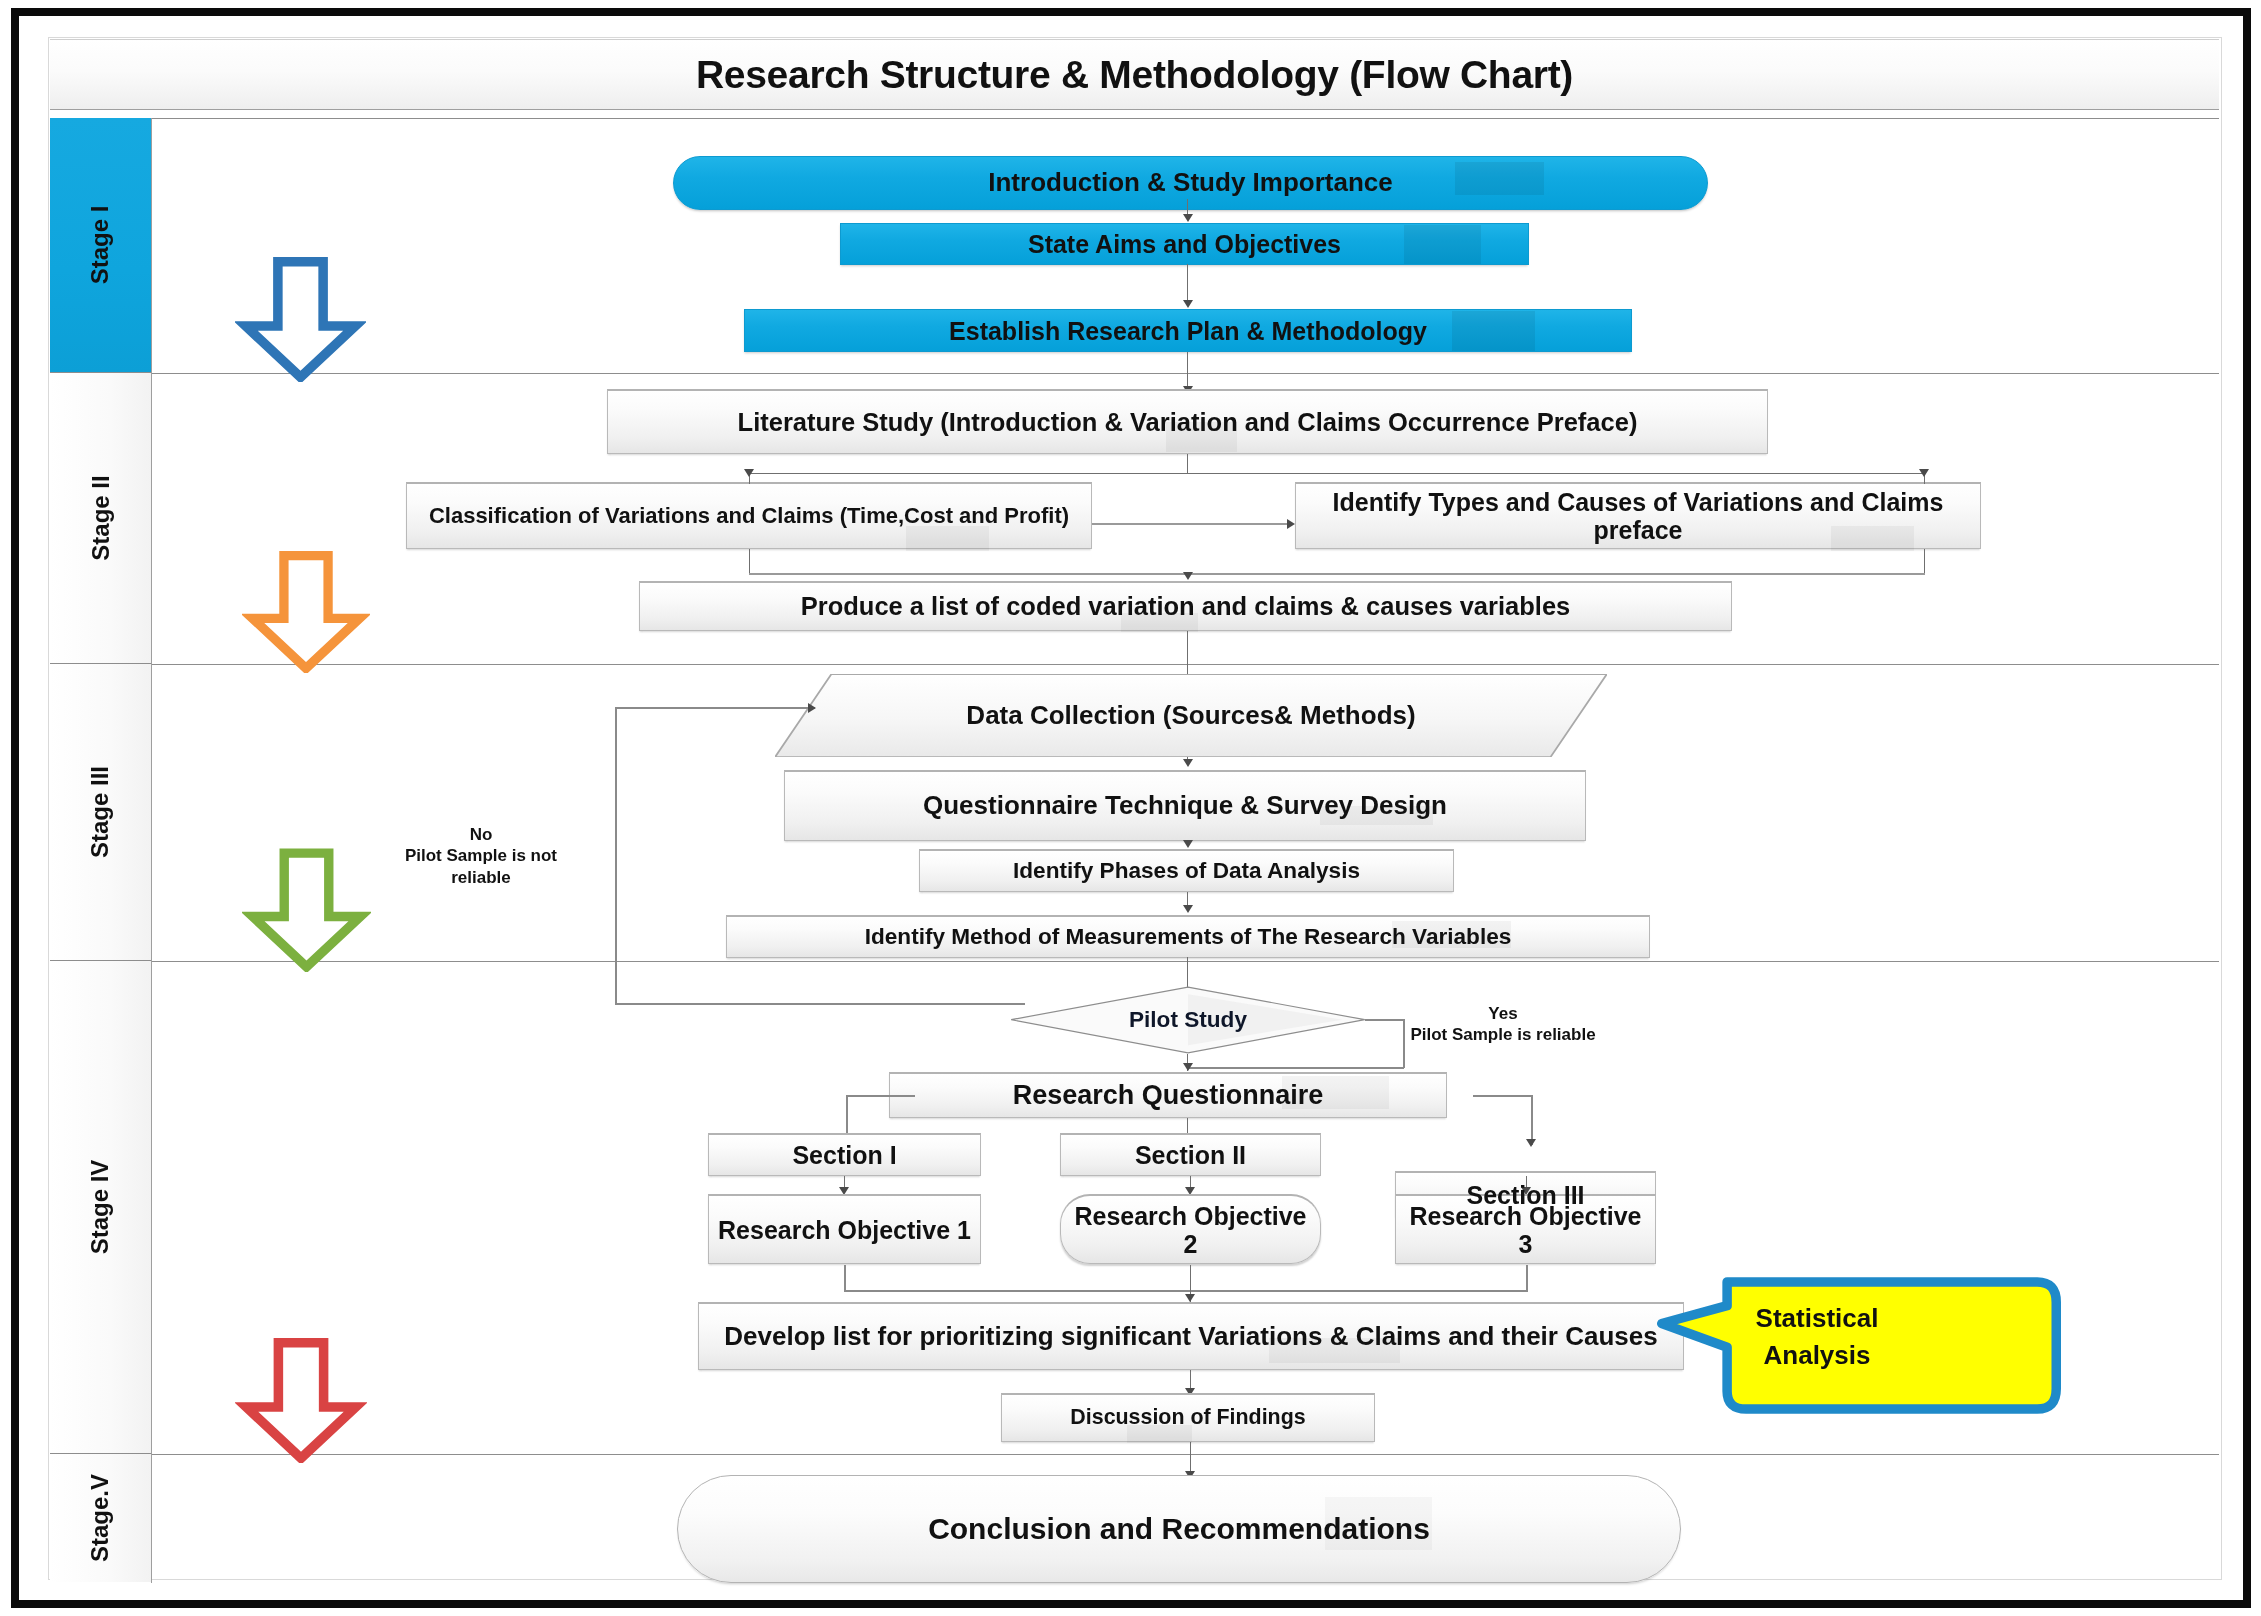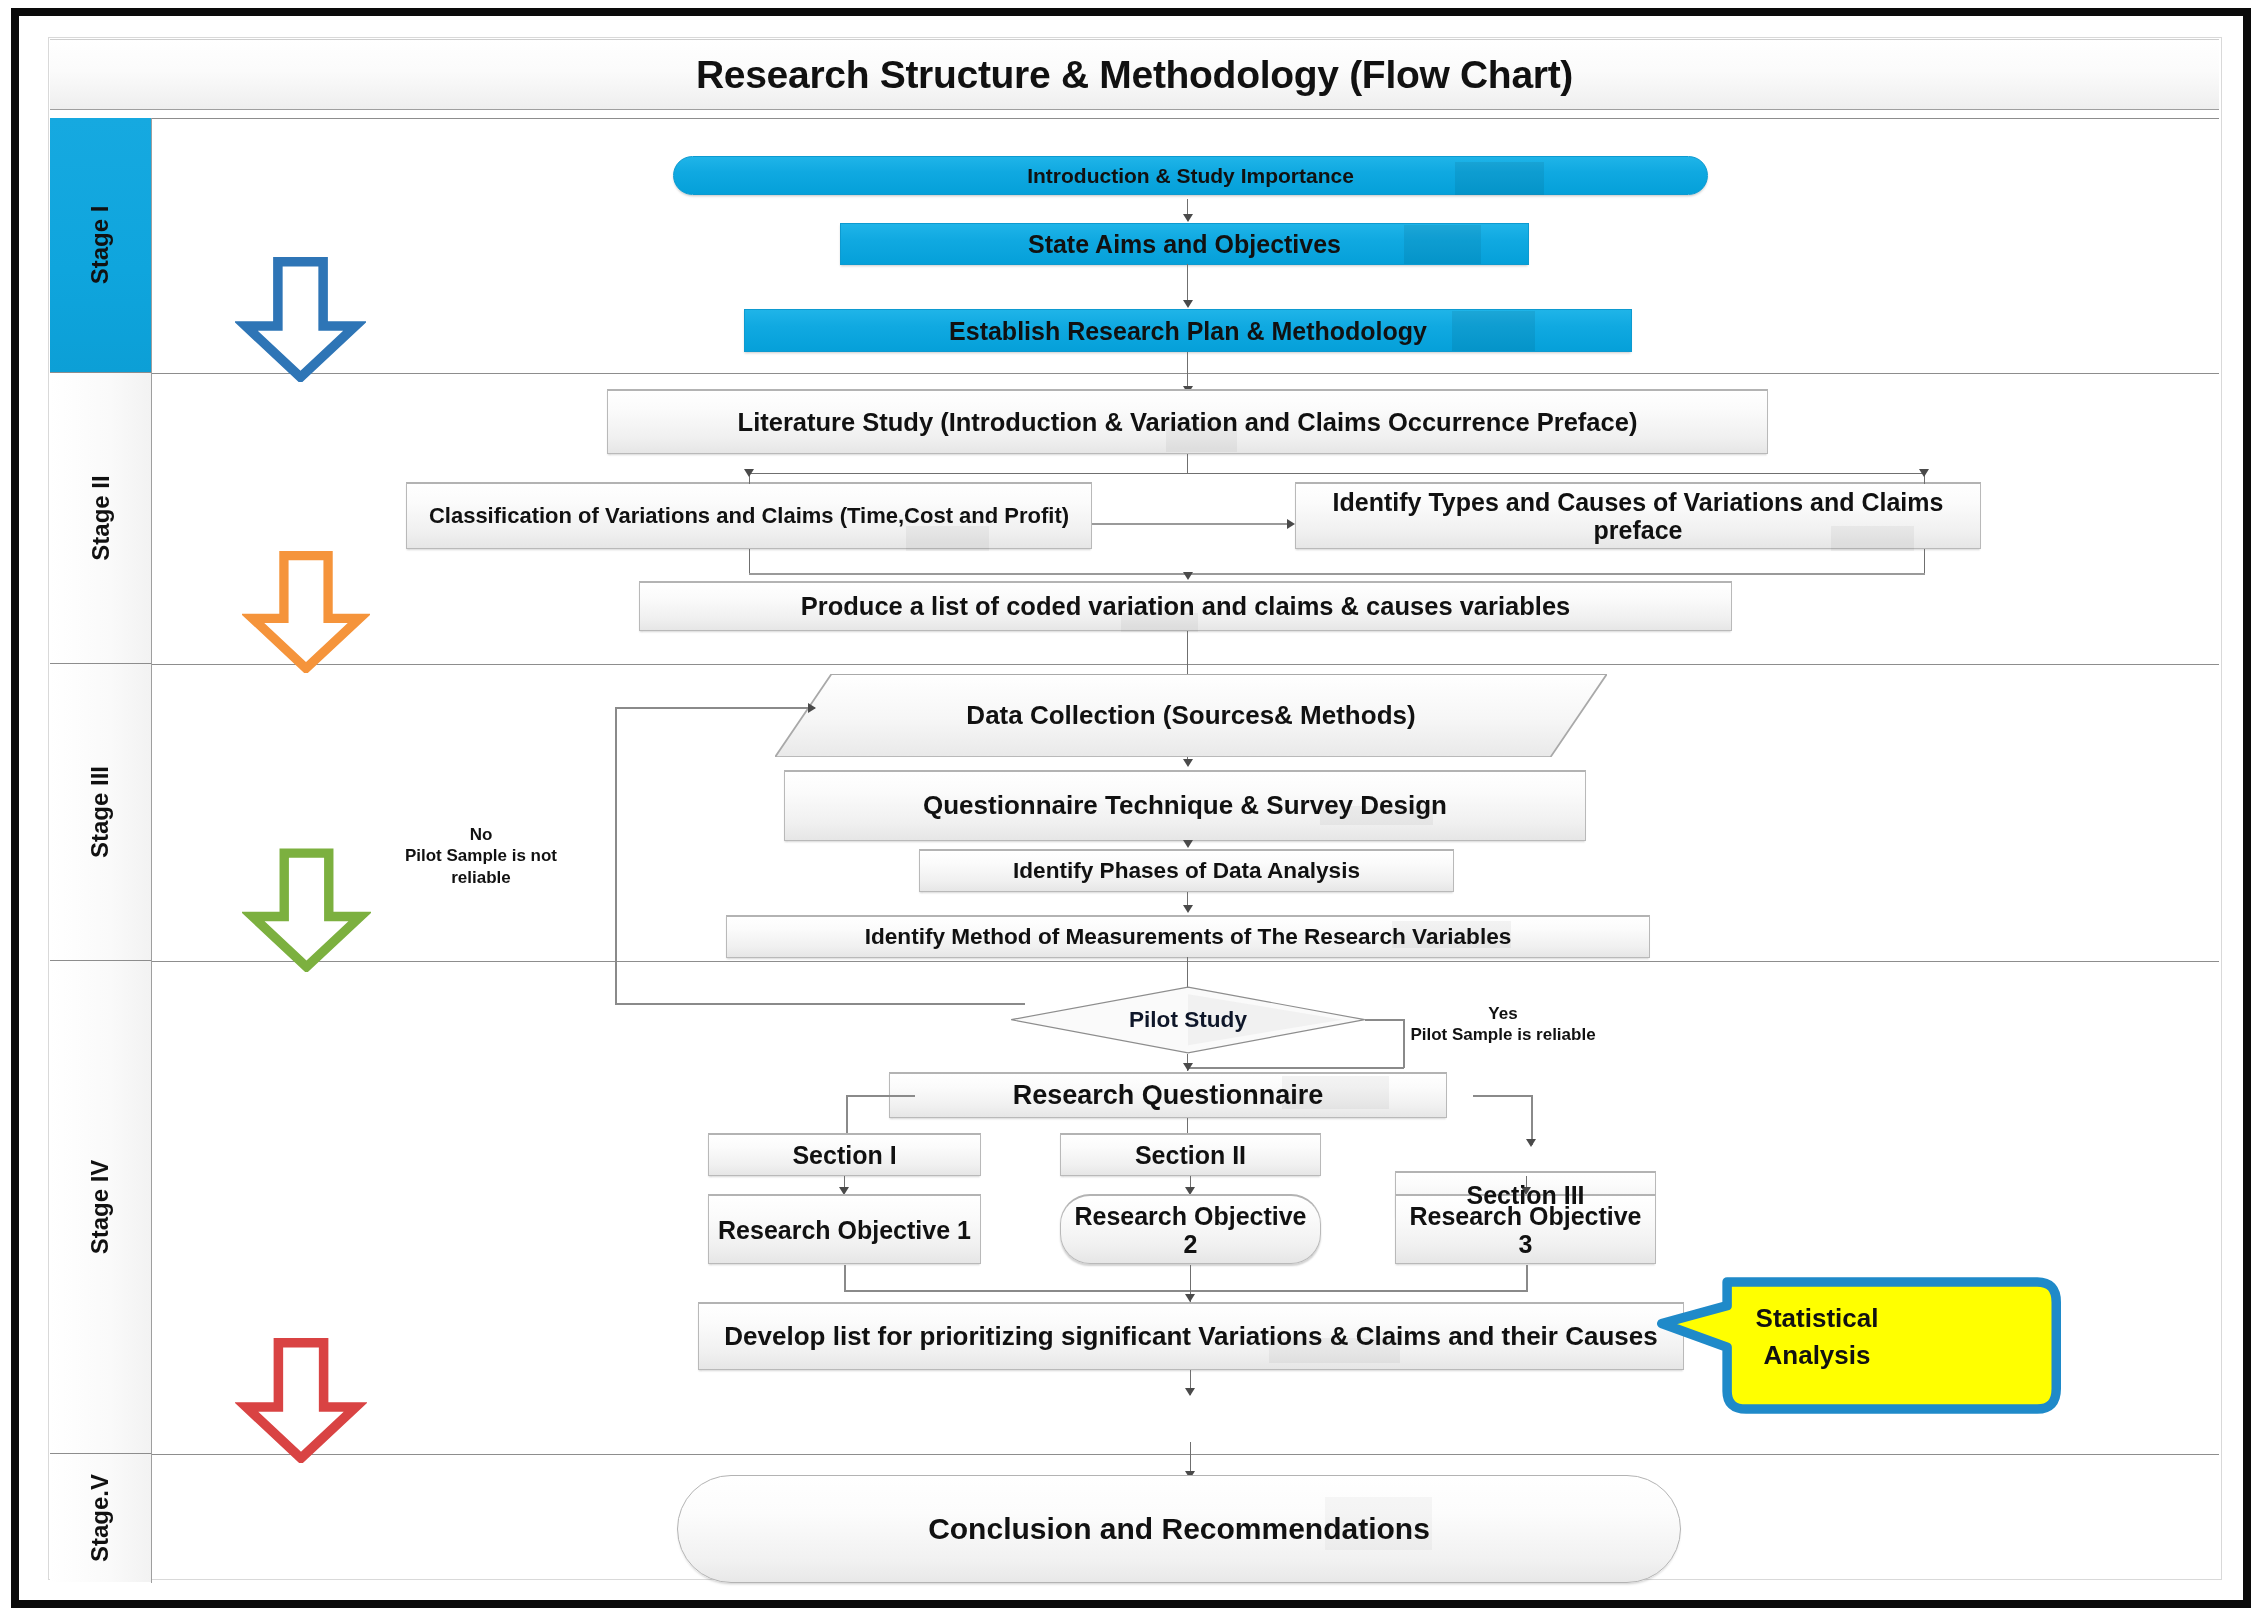--- a/index.html
+++ b/index.html
@@ -199,21 +199,21 @@
   </svg>
 
   <svg class="stage-arrow" style="left:242px;top:848px;" width="129" height="124" viewBox="0 0 110 105">
     <polygon points="36,4 74,4 74,58 101,58 55,101 9,58 36,58" fill="#ffffff" stroke="#7CB03F" stroke-width="8" stroke-linejoin="miter"></polygon>
   </svg>
 
   <svg class="stage-arrow" style="left:235px;top:1338px;" width="132" height="125" viewBox="0 0 110 105">
     <polygon points="36,4 74,4 74,58 101,58 55,101 9,58 36,58" fill="#ffffff" stroke="#D94343" stroke-width="8" stroke-linejoin="miter"></polygon>
   </svg>
 
-  <div class="box cyan pill" style="left:673px;top:156px;width:1035px;height:39px;font-size:21px;">
+  <div class="box cyan pill" style="left:673px;top:156px;width:1035px;height:54px;font-size:26px;">
     <span class="patch cyanpatch" style="left:781px;top:4.8px;width:89px;height:33px;"></span>
     <span class="label">Introduction &amp; Study Importance</span>
   </div>
 
   <div class="box cyan" style="left:840px;top:223px;width:689px;height:42px;font-size:25px;">
     <span class="patch cyanpatch" style="left:563px;top:1.2px;width:77px;height:39px;"></span>
     <span class="label">State Aims and Objectives</span>
   </div>
 
   <div class="box cyan" style="left:744px;top:309px;width:888px;height:43px;font-size:25px;">
@@ -385,20 +385,24 @@
   <div class="arrowhead" style="left:1185px;top:1294px;"></div>
 
   <div class="box grey" style="left:698px;top:1302px;width:986px;height:68px;font-size:26px;">
     <span class="patch" style="left:570px;top:34px;width:131px;height:25px;"></span>
     <span class="label">Develop list for prioritizing significant Variations &amp; Claims and their Causes</span>
   </div>
 
   <div class="conn v" style="left:1190px;top:1370px;height:25px;"></div>
   <div class="arrowhead" style="left:1185px;top:1388px;"></div>
 
+  <div class="box grey" style="left:1001px;top:1393px;width:374px;height:49px;font-size:21.4px;">
+    <span class="patch" style="left:125px;top:30px;width:65px;height:18px;"></span>
+    <span class="label">Discussion of Findings</span>
+  </div>
 
   <div class="conn v" style="left:1190px;top:1442px;height:34px;"></div>
   <div class="arrowhead" style="left:1185px;top:1471px;"></div>
 
   <div class="box capsule" style="left:677px;top:1475px;width:1004px;height:108px;font-size:30px;">
     <span class="patch" style="left:647px;top:21.4px;width:107px;height:53px;background:rgba(0,0,0,0.03);"></span>
     <span class="label">Conclusion and Recommendations</span>
   </div>
 
   <div id="callout" style="left:1657px;top:1277px;width:404px;height:137px;">

